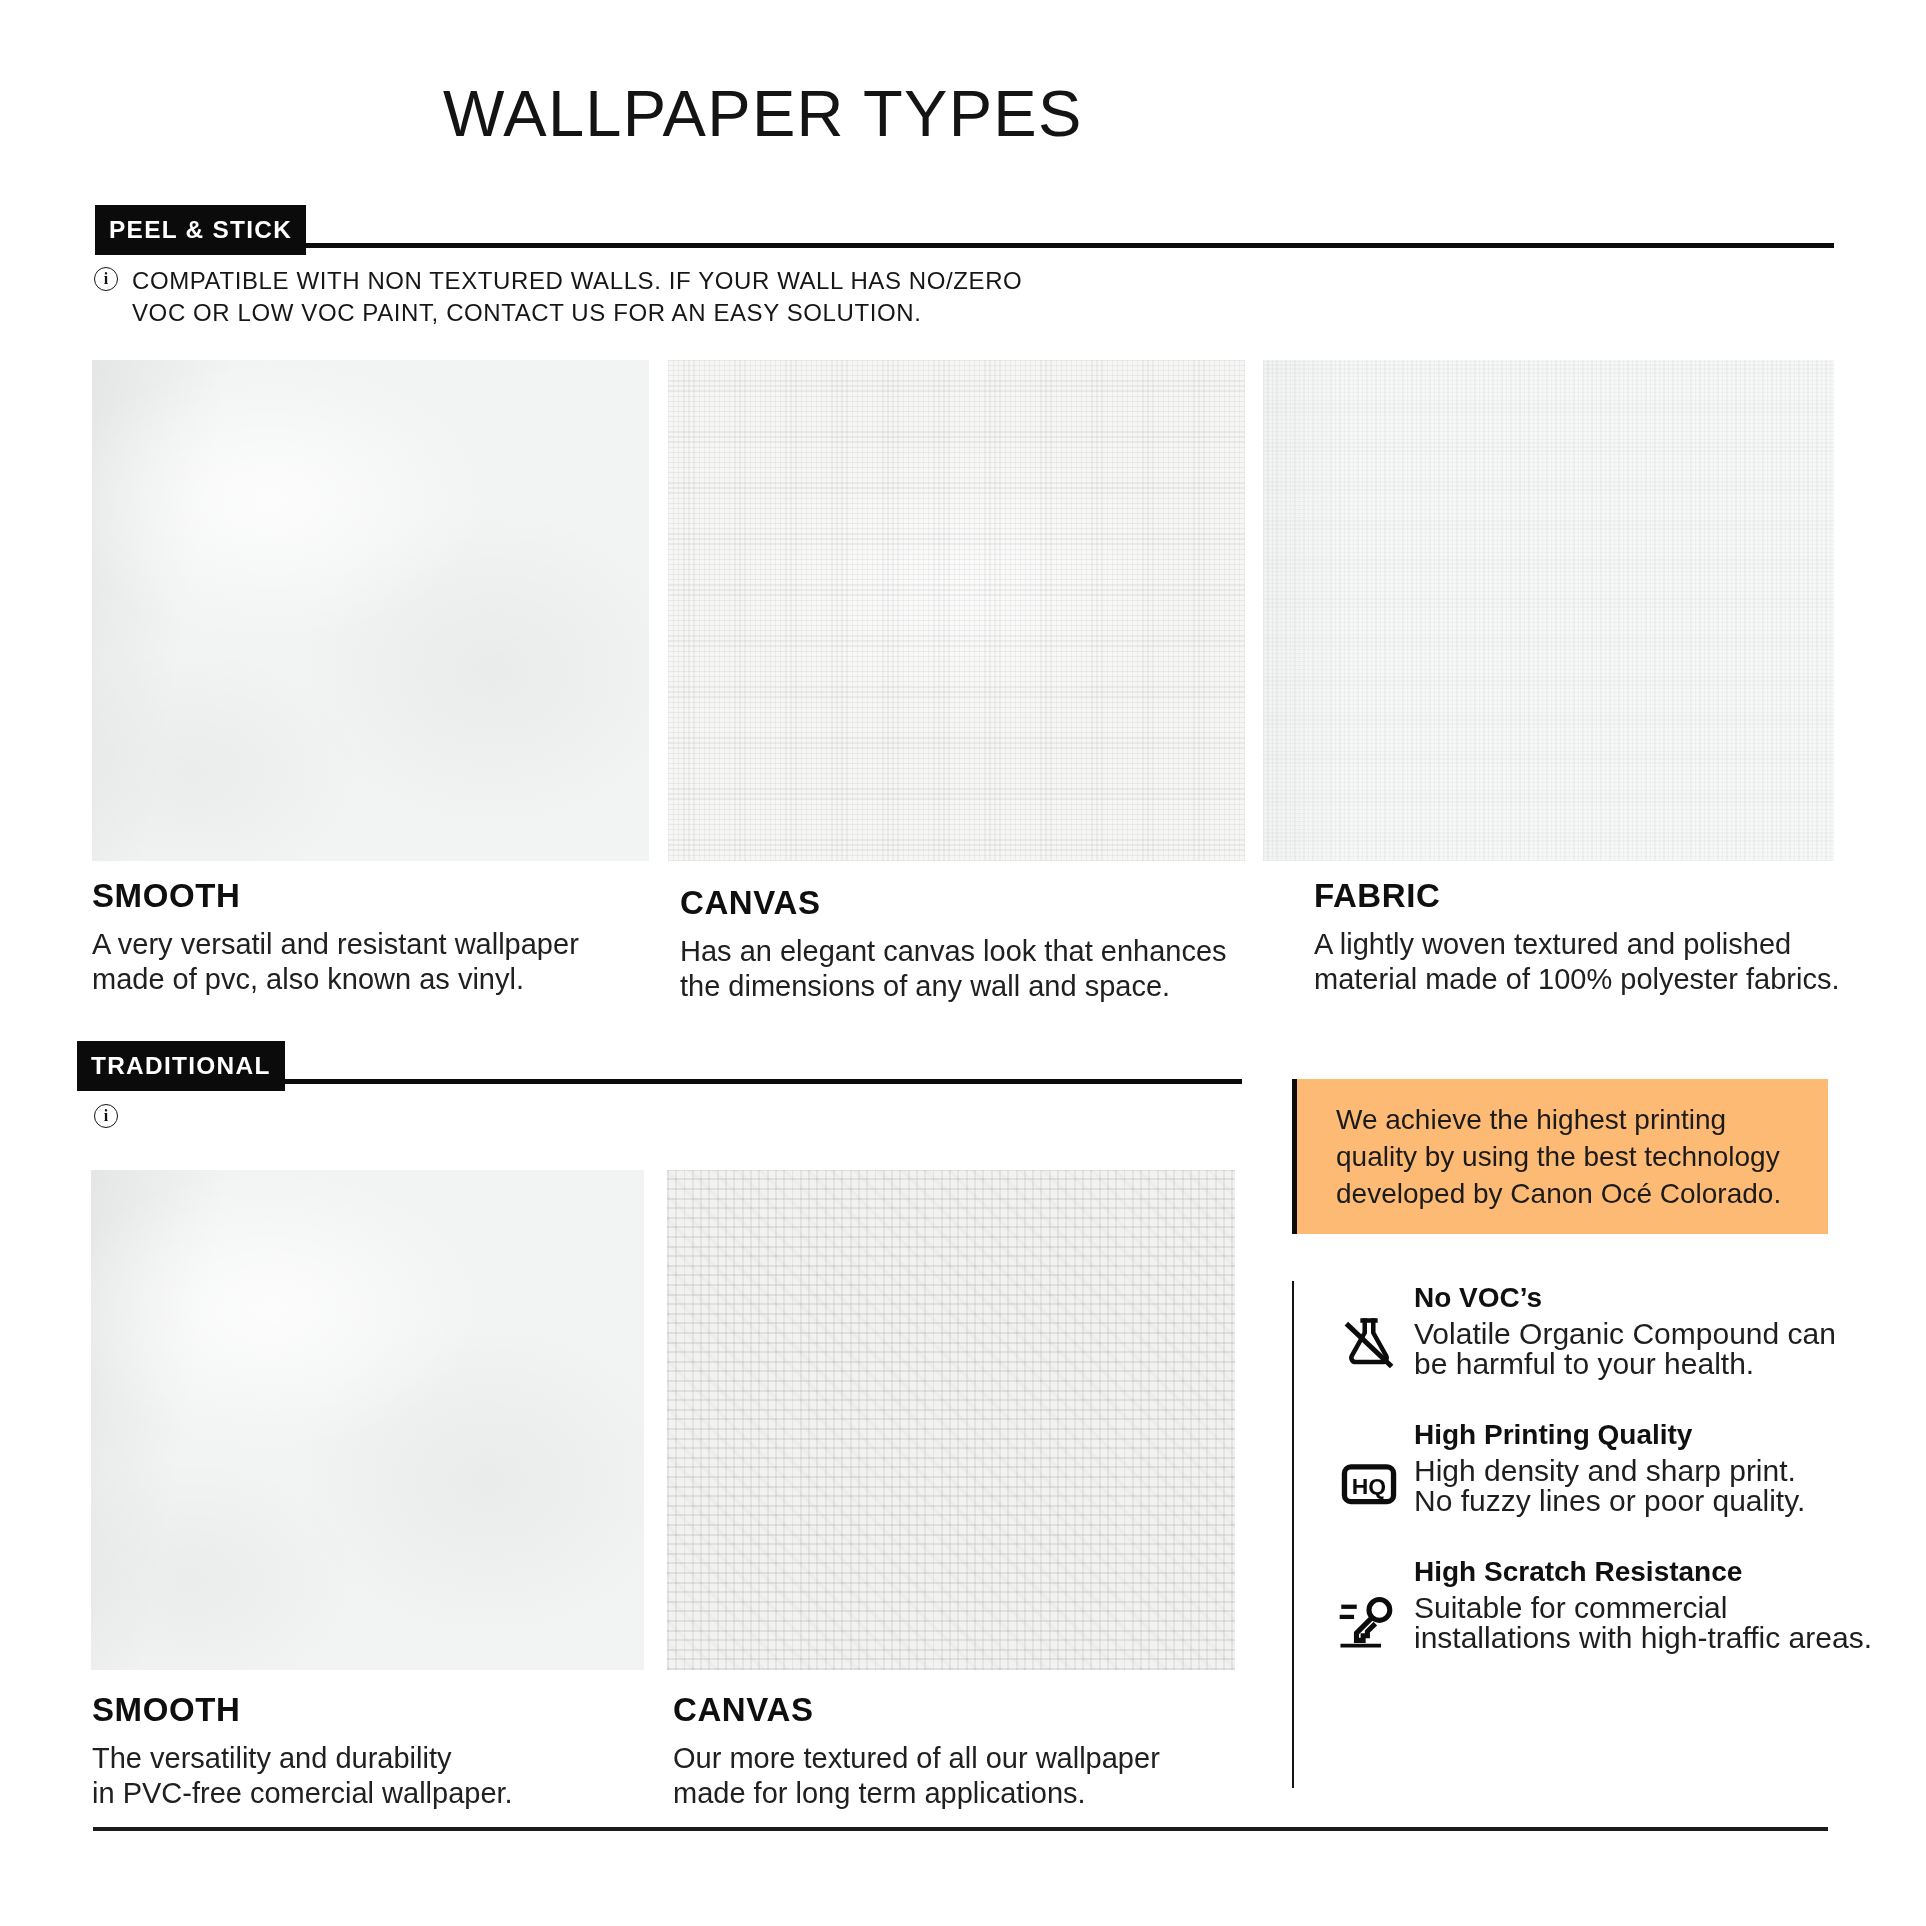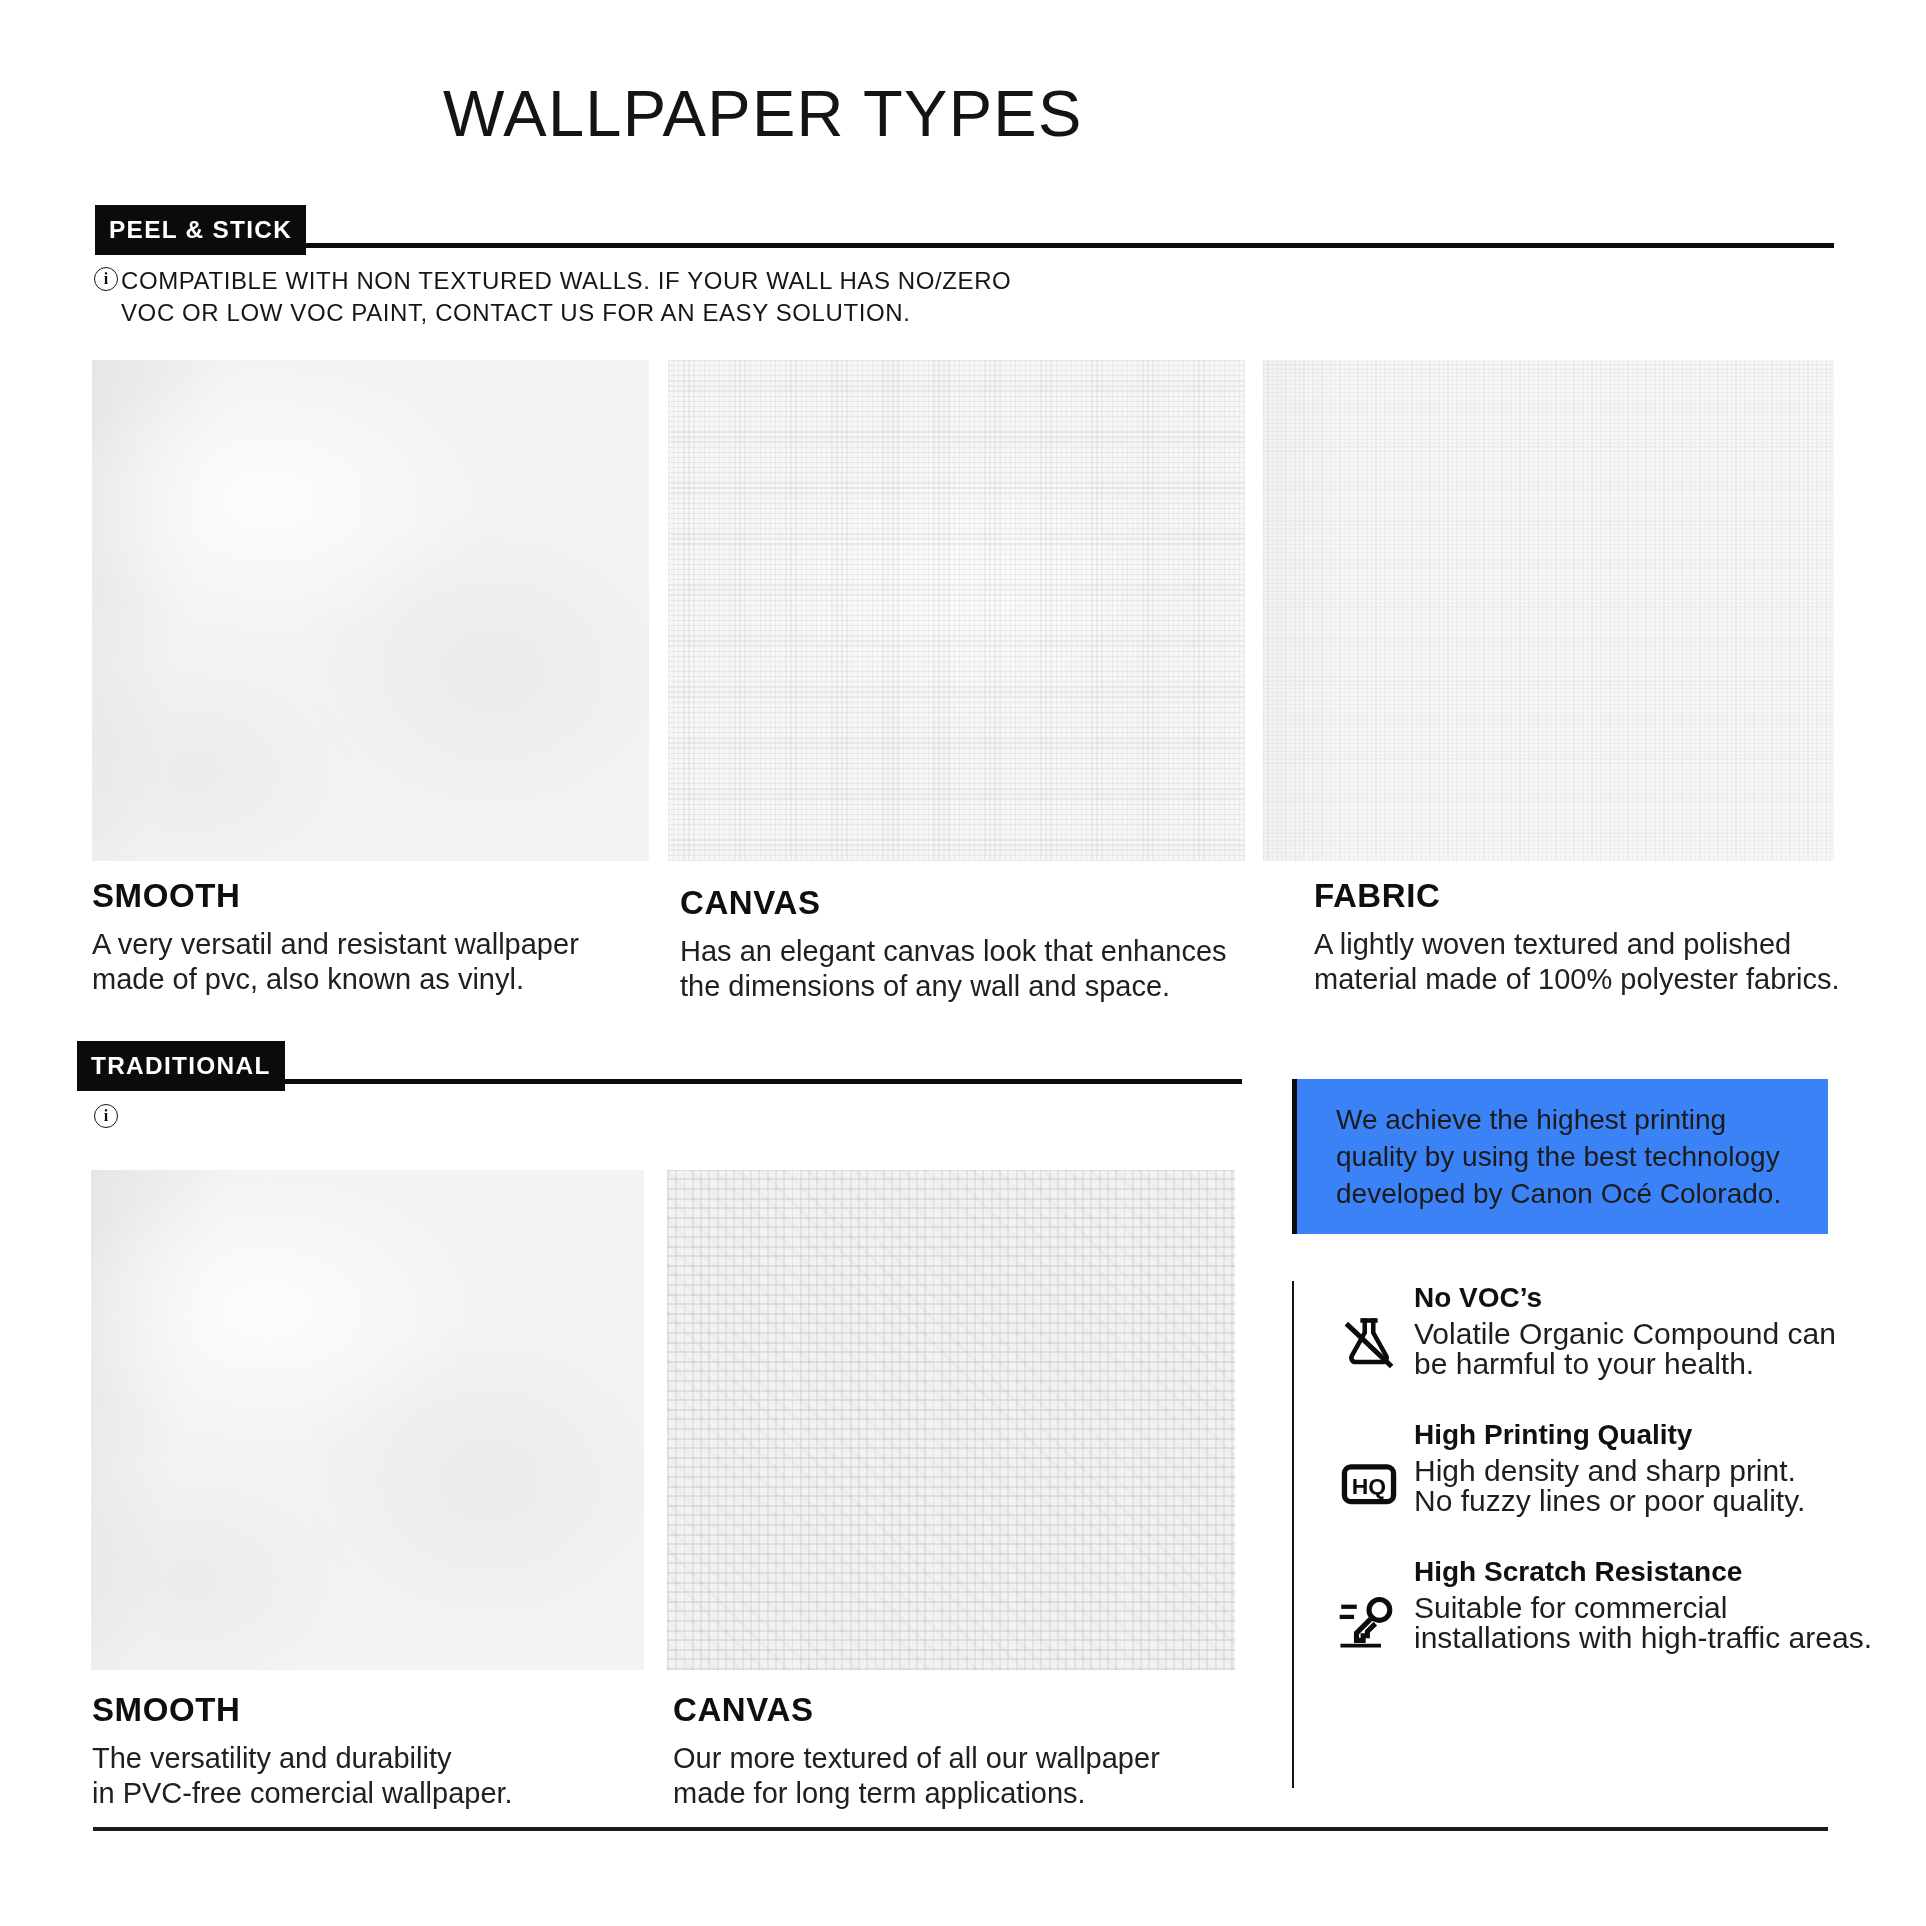--- a/index.html
+++ b/index.html
@@ -10,21 +10,21 @@
   .abs{position:absolute;}
   .title{
     margin:0;font-size:65px;font-weight:400;letter-spacing:1.3px;
     color:#141414;white-space:nowrap;
   }
   .seclabel{
     background:#0b0b0b;color:#ffffff;height:50px;display:flex;align-items:center;
     padding:0 14px;font-size:24.4px;font-weight:700;letter-spacing:1.3px;white-space:nowrap;
   }
   .rule{background:#0b0b0b;height:5.1px;}
-  .note{display:flex;gap:3px;align-items:flex-start;}
+  .note{display:flex;gap:14px;align-items:flex-start;}
   .info-i{
     flex:0 0 auto;width:22px;height:22px;border:1.9px solid #141414;border-radius:50%;
     display:flex;align-items:center;justify-content:center;margin-top:1.9px;
     font-size:16px;font-weight:700;font-family:"Liberation Serif",serif;
   }
   .info-i::before{content:"i";}
   .note .txt{
     font-size:24px;line-height:32px;letter-spacing:0.6px;color:#161616;white-space:pre-line;
   }
   .swatch{box-shadow:none;}
@@ -53,21 +53,21 @@
   .tex-canvas-coarse{
     background-color:#f2f2f1;
     background-image:
       repeating-linear-gradient(0deg, rgba(0,0,0,0.075) 0 1.9px, rgba(0,0,0,0) 1.9px 9.6px),
       repeating-linear-gradient(90deg, rgba(0,0,0,0.06) 0 1.9px, rgba(0,0,0,0) 1.9px 8.3px),
       repeating-linear-gradient(45deg, rgba(0,0,0,0.02) 0 3.9px, rgba(0,0,0,0) 3.9px 16.7px);
   }
   .capname{font-size:33px;font-weight:600;letter-spacing:0.6px;color:#0f0f0f;line-height:36px;}
   .capdesc{margin-top:13px;font-size:29px;line-height:35px;color:#202020;white-space:pre-line;}
   .graybox{
-    background:#3b82f6;border-left:5.8px solid #0c0c0c;
+    background:#fdba74;border-left:5.8px solid #0c0c0c;
     display:flex;align-items:center;
   }
   .graybox .gb-text{
     padding-left:39px;font-size:28px;line-height:37px;color:#1b1b1b;white-space:pre-line;
   }
   .vline{background:#141414;width:1.9px;}
   .feature{display:flex;gap:13px;align-items:flex-end;}
   .f-icon{flex:0 0 64px;width:64px;padding-top:1.3px;}
   .f-icon svg{display:block;}
   .f-title{font-size:28px;font-weight:700;color:#101010;line-height:33px;}

